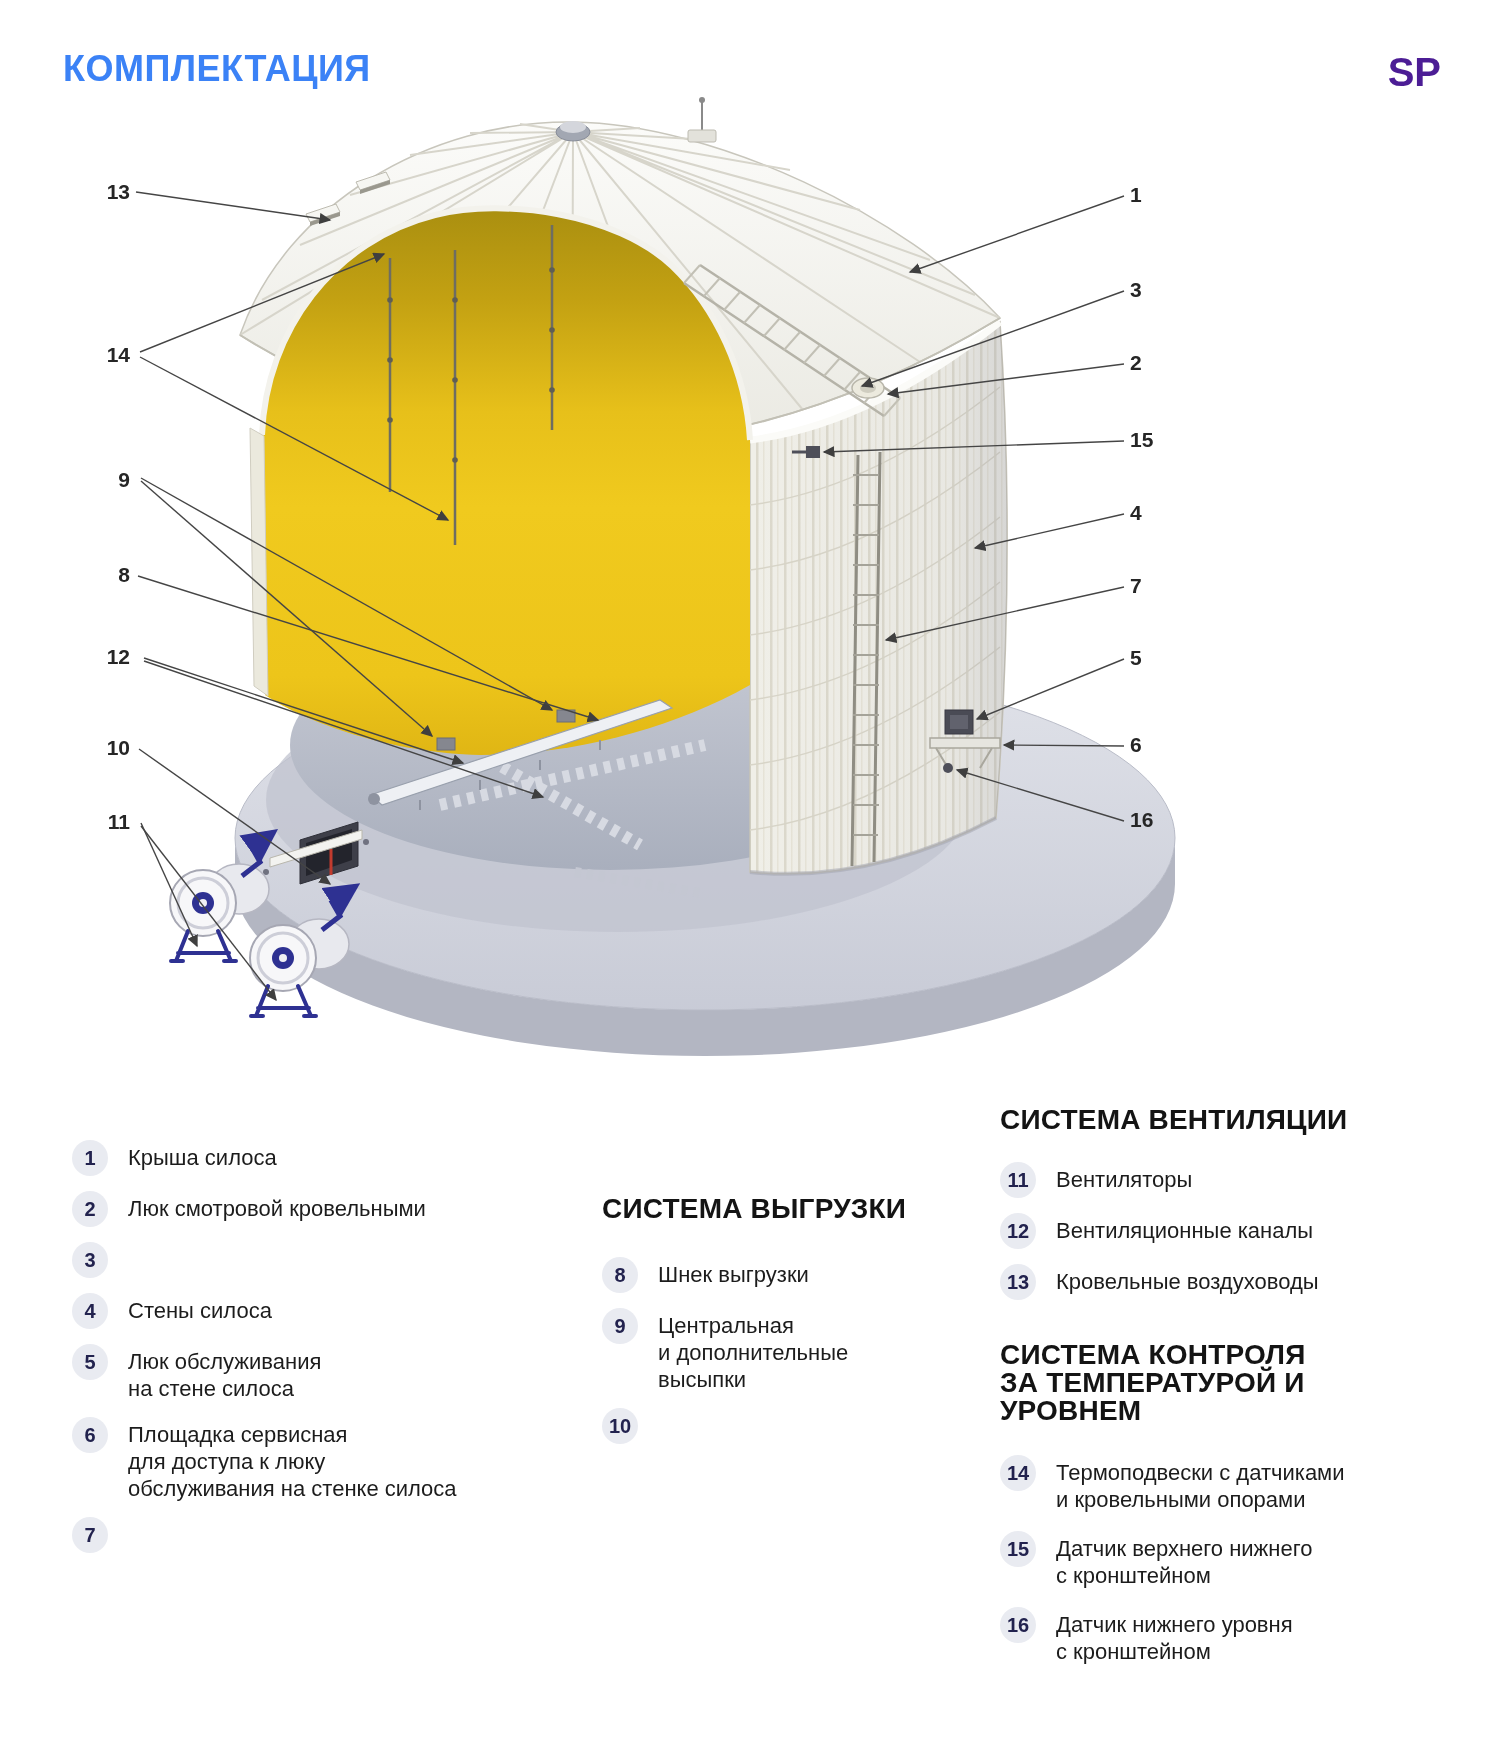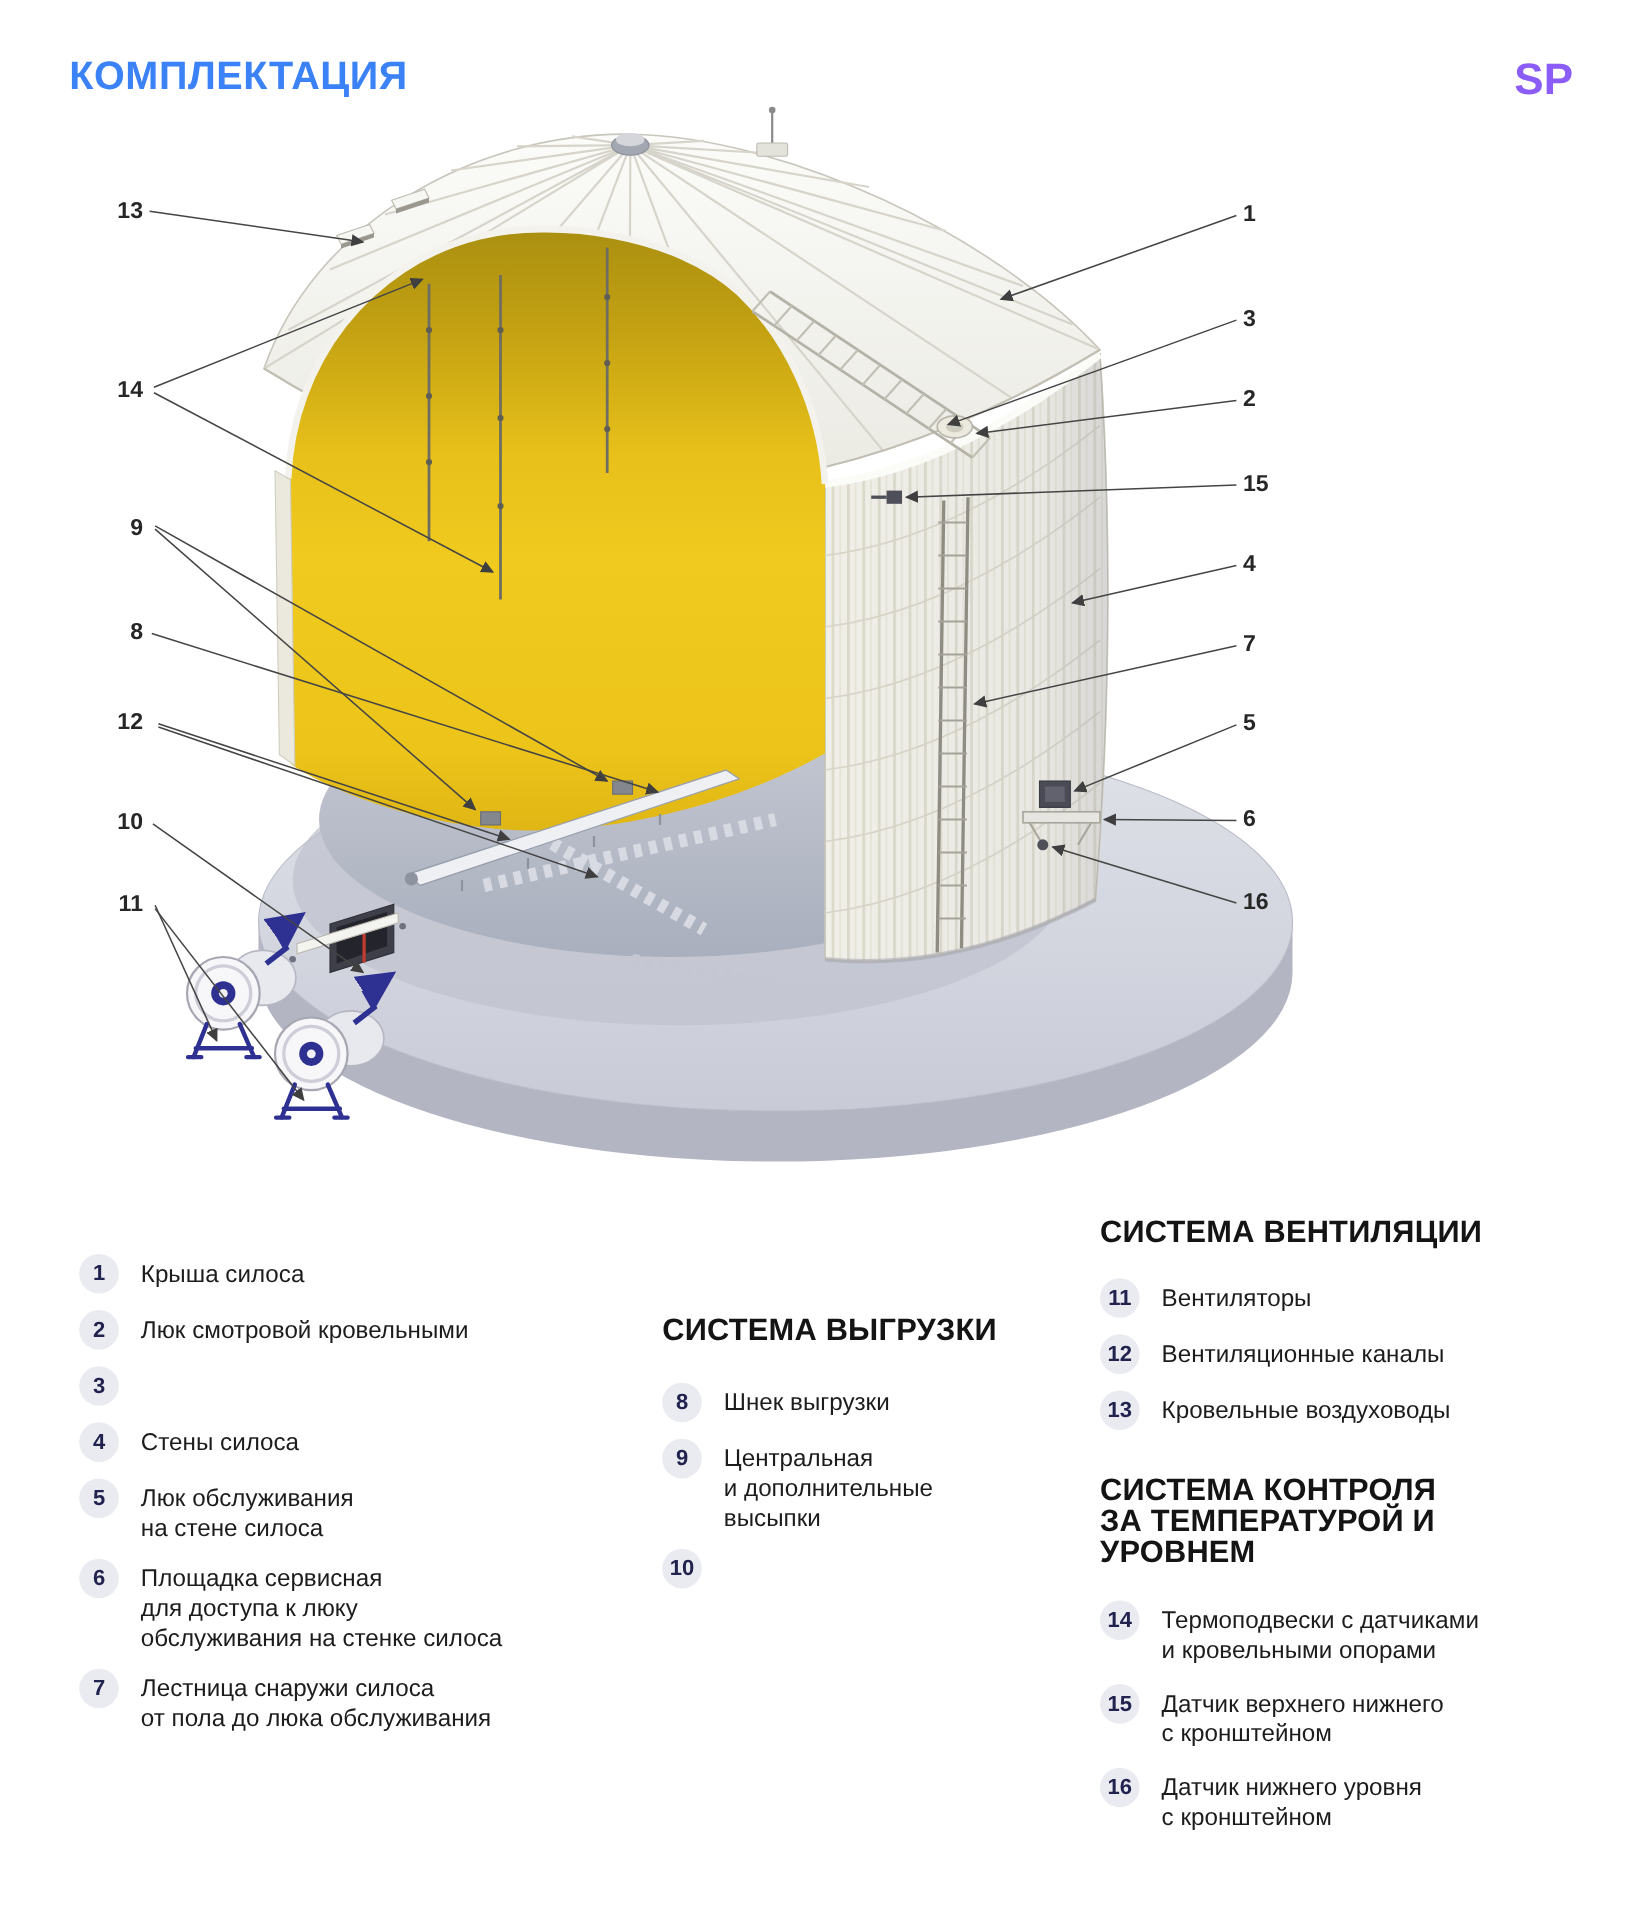--- a/index.html
+++ b/index.html
@@ -1,18 +1,18 @@
 <!DOCTYPE html>
 <html><head>
 <meta charset="utf-8">
 <style>
   html,body{margin:0;padding:0;background:#ffffff;}
   body{width:1500px;height:1743px;position:relative;font-family:"Liberation Sans",sans-serif;overflow:hidden;}
   .title{position:absolute;left:63px;top:48px;font-size:36px;font-weight:800;color:#3b82f6;letter-spacing:.5px;}
-  .brand{position:absolute;right:70px;top:50px;font-size:40px;font-weight:800;color:#8b5cf6;}
+  .brand{position:absolute;right:59px;top:50px;font-size:40px;font-weight:800;color:#4c1d95;}
   svg.art{position:absolute;left:0;top:0;}
   .co{position:absolute;font-size:21px;font-weight:600;color:#262626;width:36px;}
   .co.l{text-align:right;}
   .col{position:absolute;}
   .h{font-size:28px;font-weight:800;color:#141414;line-height:28px;white-space:pre-line;margin-bottom:34px;letter-spacing:.2px;}
   .item{display:flex;gap:20px;margin-bottom:15px;align-items:flex-start;}
   .badge{flex:0 0 36px;width:36px;height:36px;border-radius:50%;background:#e9ebf1;color:#22224e;font-weight:700;font-size:20px;display:flex;align-items:center;justify-content:center;}
   .txt{font-size:22px;line-height:27px;color:#1c1c1c;white-space:pre-line;padding-top:4px;}
   .spacer{height:26px;}
 </style>
@@ -276,22 +276,20 @@
 на стене силоса</div>
   </div>
   <div class="item">
     <div class="badge">6</div>
     <div class="txt">Площадка сервисная
 для доступа к люку
 обслуживания на стенке силоса</div>
   </div>
   <div class="item">
     <div class="badge">7</div>
-    <div class="txt">Лестница снаружи силоса
-от пола до люка обслуживания</div>
   </div>
 </div>
 
 <div class="col" style="left:602px;top:1195px;width:340px">
   <div class="h">СИСТЕМА ВЫГРУЗКИ</div>
   <div class="item">
     <div class="badge">8</div>
     <div class="txt">Шнек выгрузки</div>
   </div>
   <div class="item">

